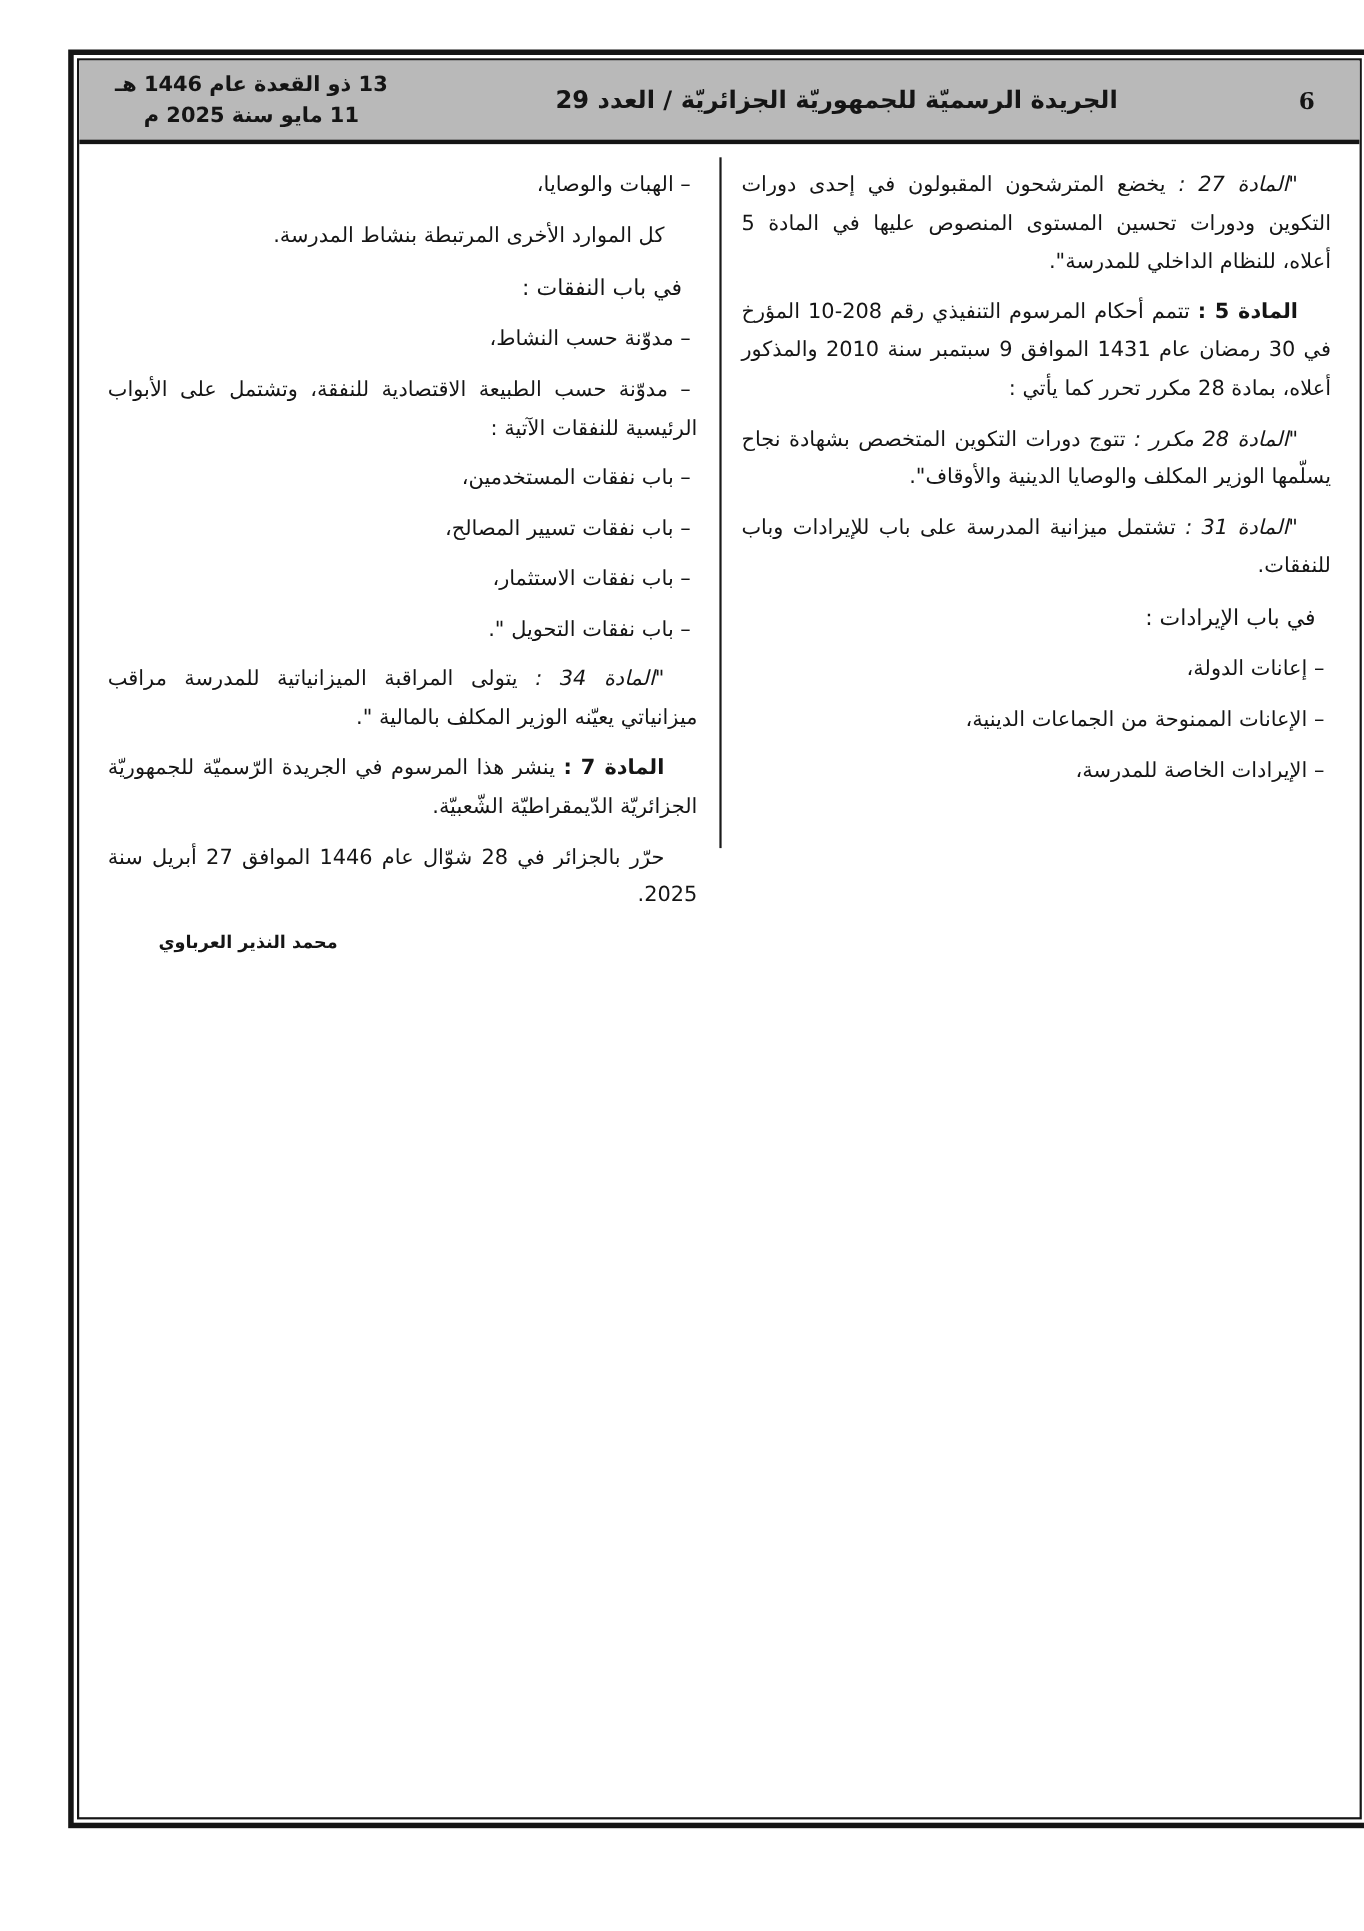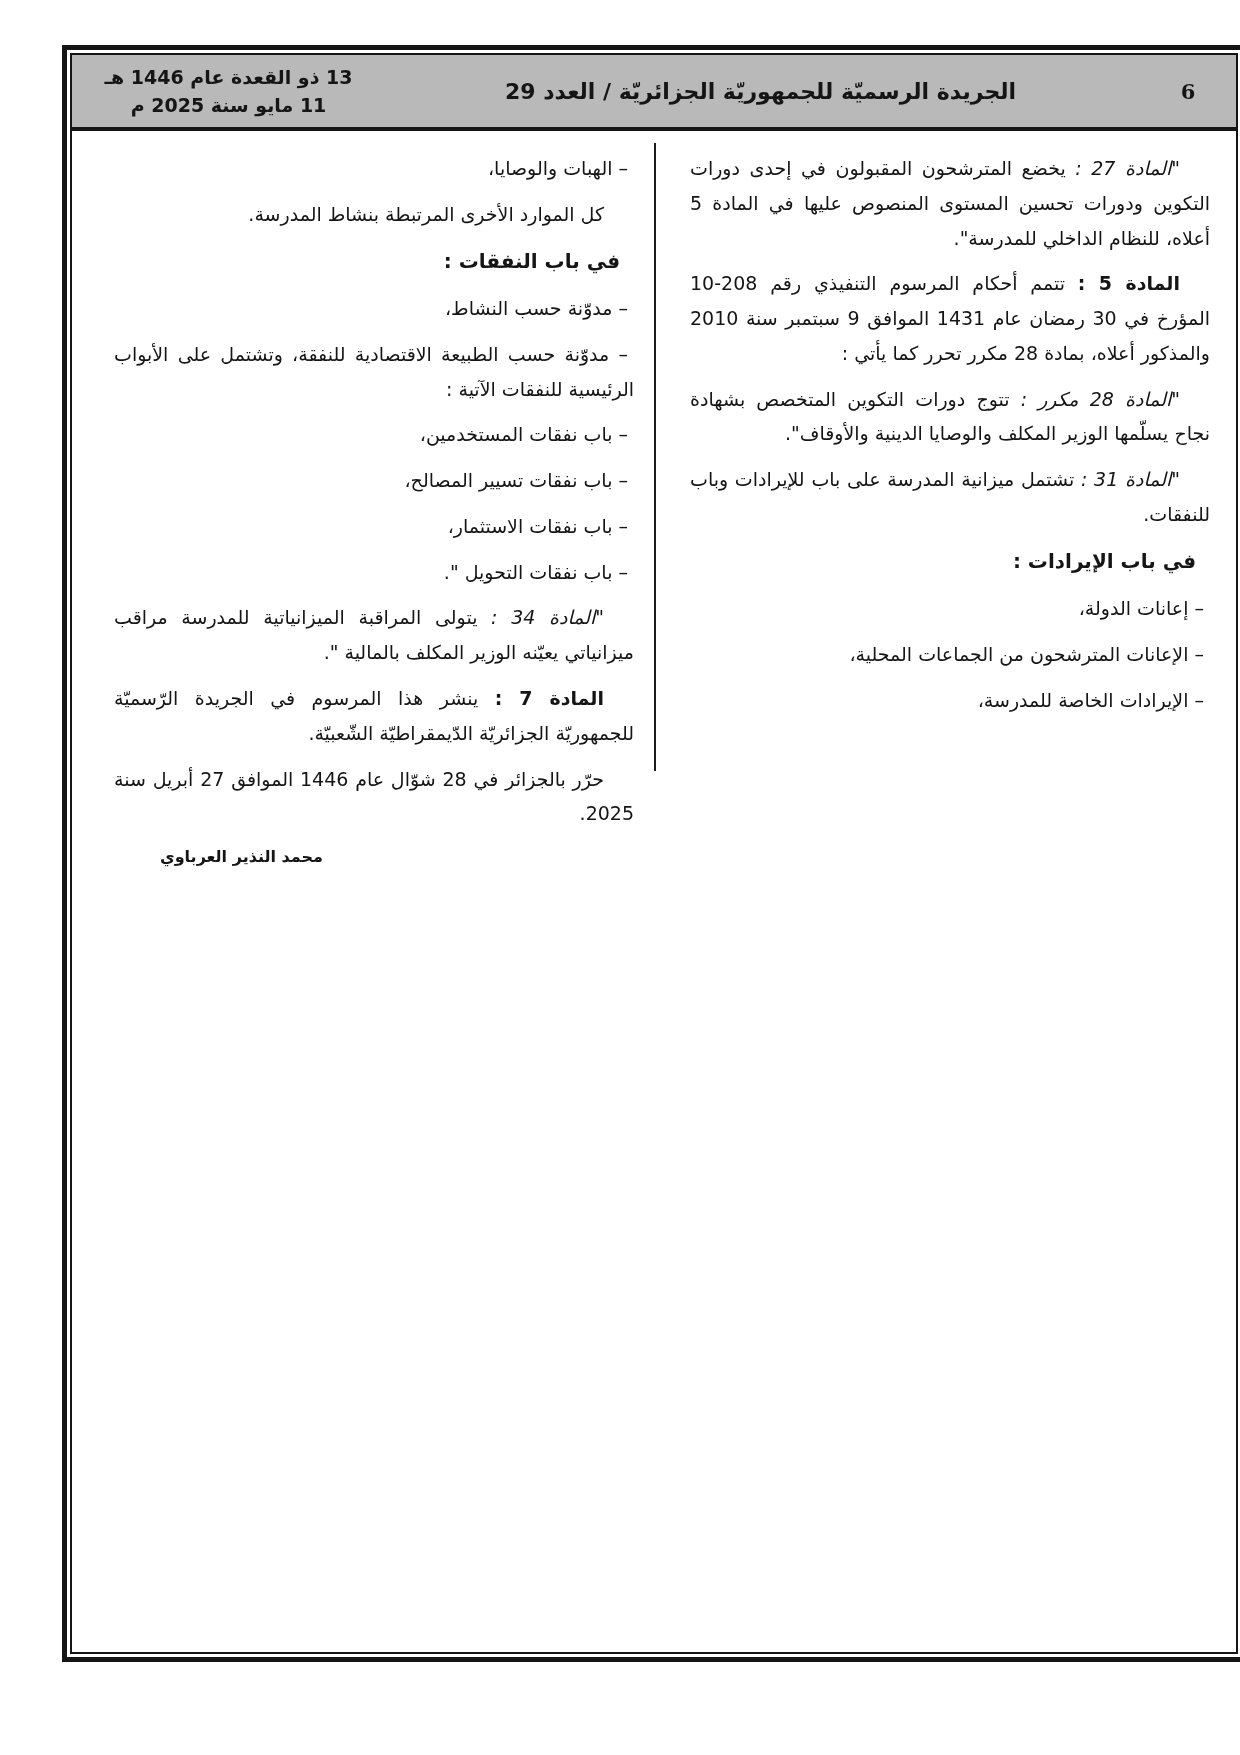--- a/index.html
+++ b/index.html
@@ -55,29 +55,28 @@
     position:absolute;
     left:50%; top:12px;
     width:2px; height:628px;
     background:#1a1a1a;
   }
   .cols { display:flex; gap:40px; }
   .col {
     flex:1; min-width:0;
     font-size:19px; line-height:1.83;
     text-align:justify;
-    margin-left:16px;
   }
   .block { margin:0 0 11px 0; }
   .quote  { text-indent:30px; }
   .bold   { text-indent:30px; }
   .plain  { text-indent:30px; }
   .item   { text-indent:6px; }
   .heading {
-    font-weight:bold; font-size:20px;
+    font-weight:normal; font-size:20px;
     text-indent:14px; margin:2px 0 12px 0;
   }
   .lead.italic { font-style:italic; }
   .lead.bold-lead { font-weight:bold; }
   .signature {
     font-weight:bold; font-size:16px;
     text-align:left; padding-left:46px;
     margin-top:10px;
   }
 </style>
@@ -99,21 +98,21 @@
     <div class="content">
       <div class="divider"></div>
       <div class="cols">
         <div class="col" id="col-right">
             <p class="block quote"><span class="lead italic">"المادة 27 :</span> <span>يخضع المترشحون المقبولون في إحدى دورات التكوين ودورات تحسين المستوى المنصوص عليها في المادة 5 أعلاه، للنظام الداخلي للمدرسة".</span></p>
             <p class="block bold"><span class="lead bold-lead">المادة 5 :</span> <span>تتمم أحكام المرسوم التنفيذي رقم 208-10 المؤرخ في 30 رمضان عام 1431 الموافق 9 سبتمبر سنة 2010 والمذكور أعلاه، بمادة 28 مكرر تحرر كما يأتي :</span></p>
             <p class="block quote"><span class="lead italic">"المادة 28 مكرر :</span> <span>تتوج دورات التكوين المتخصص بشهادة نجاح يسلّمها الوزير المكلف والوصايا الدينية والأوقاف".</span></p>
             <p class="block quote"><span class="lead italic">"المادة 31 :</span> <span>تشتمل ميزانية المدرسة على باب للإيرادات وباب للنفقات.</span></p>
             <p class="block heading">في باب الإيرادات :</p>
             <p class="block item">– إعانات الدولة،</p>
-            <p class="block item">– الإعانات المترشحون من الجماعات المحلية،</p>
+            <p class="block item">– الإعانات الممنوحة من الجماعات الدينية،</p>
             <p class="block item">– الإيرادات الخاصة للمدرسة،</p>
           </div>
         <div class="col" id="col-left">
             <p class="block item">– الهبات والوصايا،</p>
             <p class="block plain">كل الموارد الأخرى المرتبطة بنشاط المدرسة.</p>
             <p class="block heading">في باب النفقات :</p>
             <p class="block item">– مدوّنة حسب النشاط،</p>
             <p class="block item">– مدوّنة حسب الطبيعة الاقتصادية للنفقة، وتشتمل على الأبواب الرئيسية للنفقات الآتية :</p>
             <p class="block item">– باب نفقات المستخدمين،</p>
             <p class="block item">– باب نفقات تسيير المصالح،</p>

